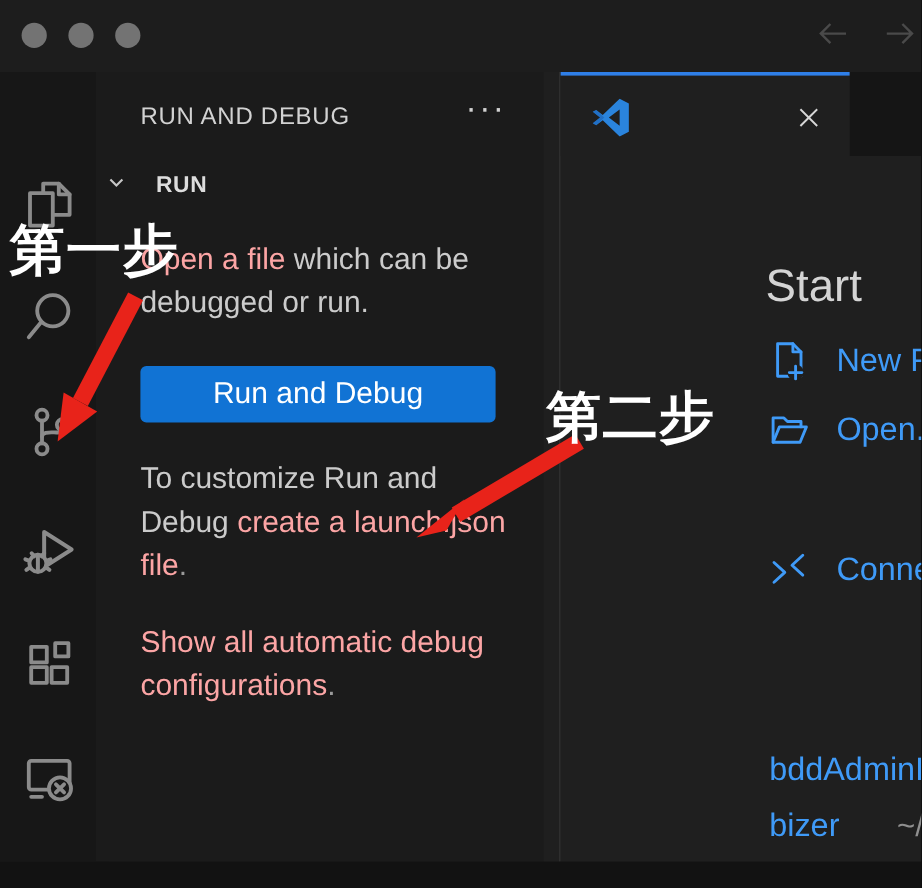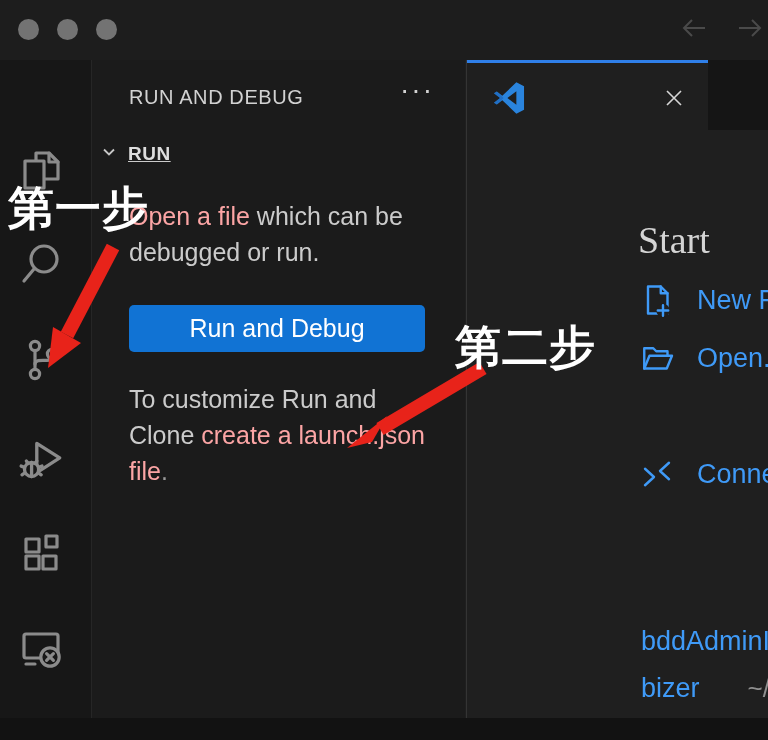--- a/index.html
+++ b/index.html
@@ -11,44 +11,44 @@
   }
   
   .titlebar { position:absolute; left:0; top:0; width:768px; height:60px; background:#1d1d1d; }
   .tl-dot { position:absolute; top:19px; width:21px; height:21px; border-radius:50%; background:#737373; }
   .nav-arrow { position:absolute; top:13px; width:30px; height:30px; }
   
   .activitybar { position:absolute; left:0; top:60px; width:92px; height:658px; background:#171717; border-right:1px solid #262626; }
   .ab-icon { position:absolute; left:17px; width:48px; height:48px; }
   .ab-icon svg { width:100%; height:100%; stroke:#8b8b8b; fill:none; stroke-width:1.6; stroke-linecap:round; stroke-linejoin:round; }
   
-  .sidebar { position:absolute; left:92px; top:60px; width:373px; height:658px; background:#1b1b1b; color:#cbcbcb; }
+  .sidebar { position:absolute; left:80px; top:60px; width:373px; height:658px; background:#1b1b1b; color:#cbcbcb; }
   .sb-title { position:absolute; left:37px; top:26px; font-size:20px; letter-spacing:0.6px; color:#d2d2d2; }
   .sb-more { position:absolute; left:308px; top:14px; font-size:28px; letter-spacing:2px; color:#d2d2d2; cursor:pointer; }
-  .sb-run-row { position:absolute; left:8px; top:83px; display:flex; align-items:flex-end; gap:10px;text-decoration:underline; }
+  .sb-run-row { position:absolute; left:8px; top:83px; display:flex; align-items:flex-end; gap:24px; }
   .sb-run-chevron svg { width:18px; height:18px; stroke:#c7c7c7; fill:none; stroke-width:1.8; }
   .sb-run-label { font-size:19px; font-weight:bold; color:#dddddd; letter-spacing:0.5px; }
   .sb-para { position:absolute; left:37px; width:310px; font-size:25px; line-height:36px; color:#cbcbcb; }
   a.lnk { color:#fca5a5; text-decoration:none; cursor:pointer; }
   .dim { color:#9a9a9a; }
   .sb-button {
     position:absolute; left:37px; top:245px; width:296px; height:47px;
     background:#1173d4; border:none; border-radius:5px;
     color:#ffffff; font-size:25px; font-family:"Liberation Sans", sans-serif; cursor:pointer;
   }
   
   .editor { position:absolute; left:466px; top:60px; width:302px; height:658px; background:#1f1f1f; border-left:1px solid #343434; overflow:hidden; }
   .tabbar-rest { position:absolute; left:241px; top:0; width:61px; height:70px; background:#151515; }
   .tab { position:absolute; left:0; top:0; width:241px; height:70px; background:#1f1f1f; border-top:3px solid #2f7fe8; cursor:pointer; }
   .tab-logo { position:absolute; left:26px; top:19px; width:32px; height:32px; }
   .tab-title { position:absolute; left:68px; top:20px; font-size:27px; font-style:italic; color:#eaeaea; white-space:nowrap; }
   .tab-close { position:absolute; left:194px; top:22px; width:26px; height:26px; cursor:pointer; }
   .tab-close svg { width:100%; height:100%; stroke:#d6d6d6; stroke-width:1.6; }
   .welcome { position:absolute; left:0; top:70px; width:302px; height:588px; }
-  .w-heading { position:absolute; font-size:38px; color:#d4d4d4; white-space:nowrap;font-family:Liberation Serif, serif; }
+  .w-heading { position:absolute; font-size:38px; color:#d4d4d4; white-space:nowrap; }
   .w-item { position:absolute; display:flex; align-items:center; gap:22px; white-space:nowrap; cursor:pointer; }
   .w-item svg { width:36px; height:36px; stroke:#3f9af7; fill:none; stroke-width:1.6; stroke-linecap:round; stroke-linejoin:round; flex:0 0 auto; }
   .w-item .lbl { font-size:27px; color:#3f9af7; }
   .w-item .pth { font-size:26px; color:#8f8f8f; margin-left:26px; }
   
   .bottomstrip { position:absolute; left:0; top:718px; width:768px; height:22px; background:#121212; }
   
   .anno { position:absolute; color:#ffffff; font-size:46px; font-weight:bold; white-space:nowrap; z-index:30; letter-spacing:1px; }
   #anno-overlay { position:absolute; left:0; top:0; width:768px; height:740px; z-index:25; pointer-events:none; }
 </style>
@@ -138,23 +138,26 @@
       <span class="sb-run-label">RUN</span>
     </div>
 
     <div class="sb-para" style="top:138px;">
       <a class="lnk">Open a file</a><span> which can be debugged or run.</span>
     </div>
 
     <button class="sb-button">Run and Debug</button>
 
     <div class="sb-para" style="top:321px;">
-      <span>To customize Run and Clone </span><a class="lnk">create a launch.json file</a><span class="dim">.</span>
-    </div>
-
+      <span>To customize Run and Debug </span><a class="lnk">create a launch.json file</a><span class="dim">.</span>
+    </div>
+
+    <div class="sb-para" style="top:457px;">
+      <a class="lnk">Show all automatic debug configurations</a><span class="dim">.</span>
+    </div>
   </div>
 
   <div class="editor">
     <div class="tabbar-rest"></div>
     <div class="tab">
       <div class="tab-logo">
         <svg viewBox="0 0 100 100">
             <path fill="#2a84dd" fill-rule="evenodd" d="M73 1 L29 43 L12 30 L3 35 L22 50 L3 65 L12 70 L29 57 L73 99 L97 87 V13 Z M73 29 V71 L45 50 Z"></path>
             <path fill="#1a5fb0" d="M3 35 L22 50 L3 65 L12 70 L33 50 L12 30 Z" opacity="0.55"></path>
           </svg>

